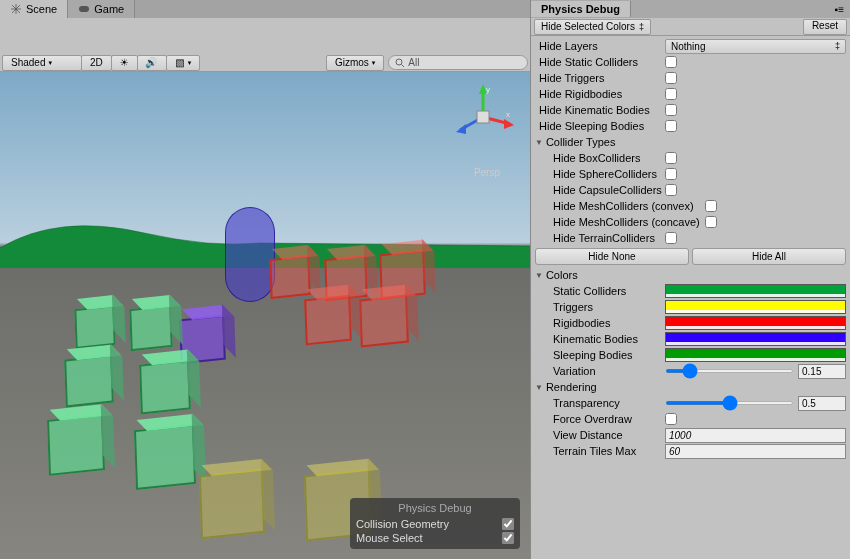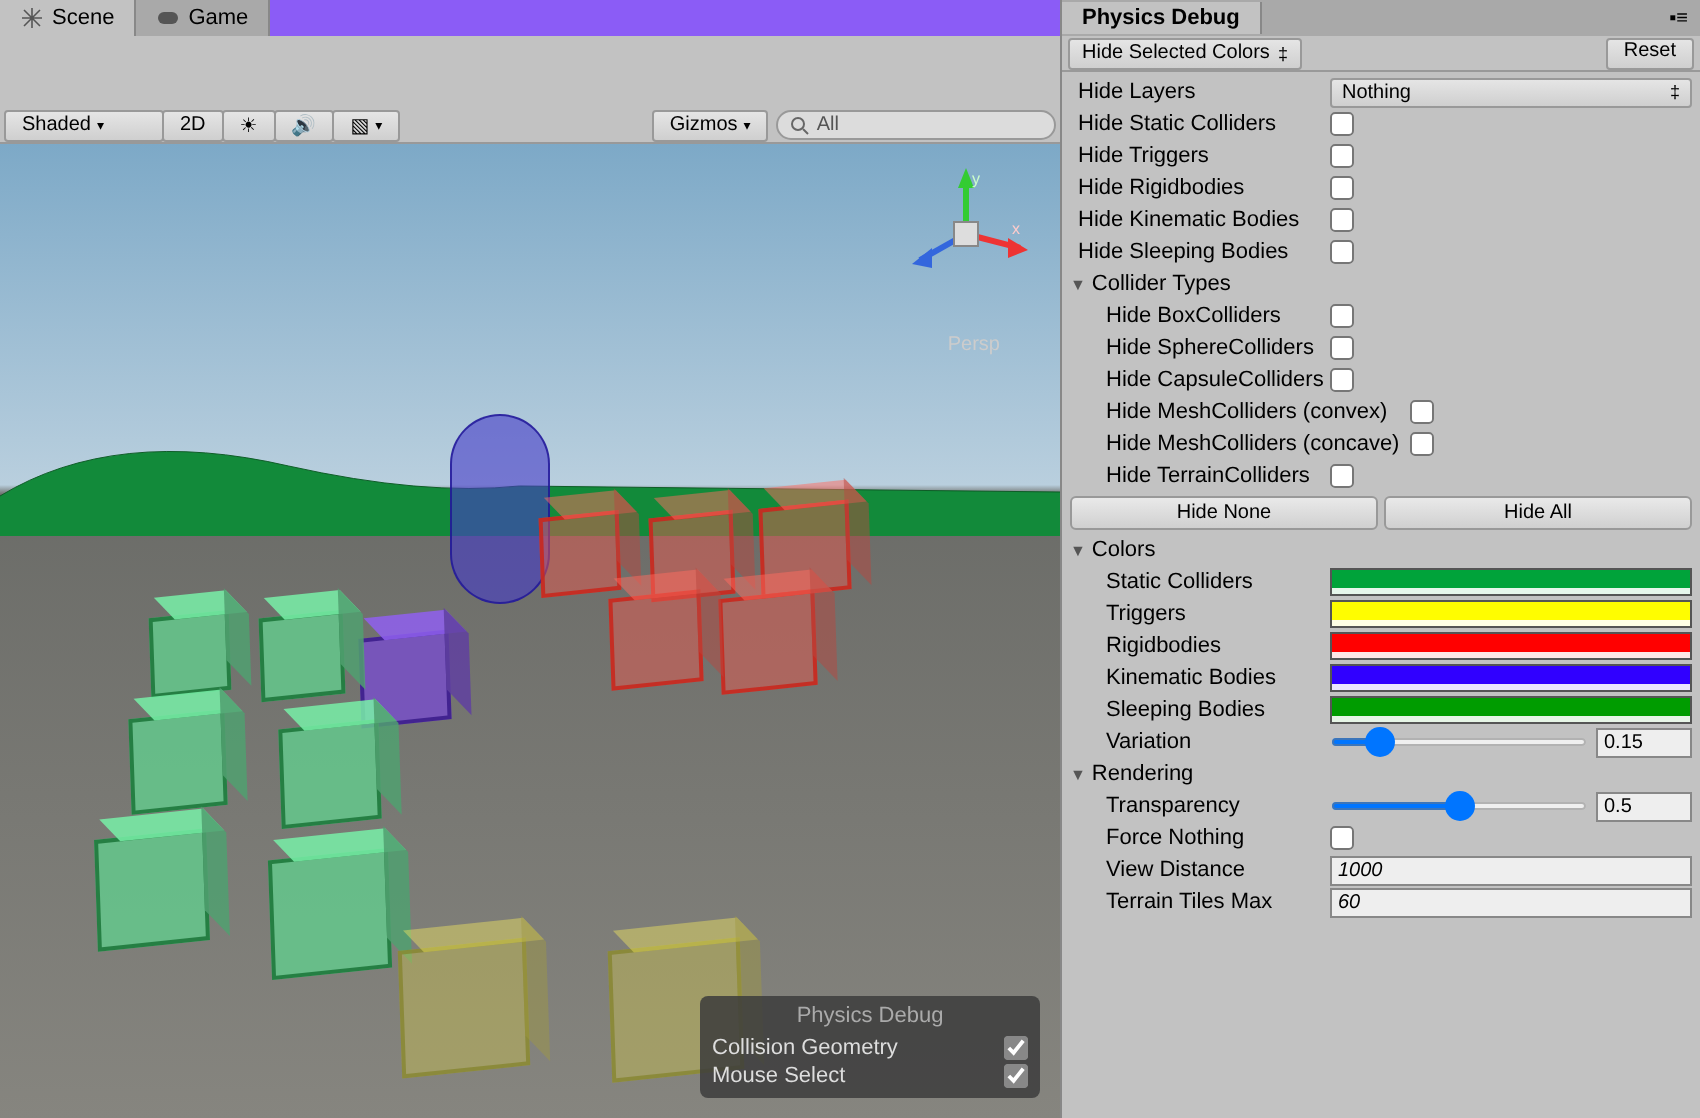--- a/index.html
+++ b/index.html
@@ -1,20 +1,20 @@
 <!DOCTYPE html>
 <html><head>
 <meta charset="utf-8">
 <style>
   * { box-sizing: border-box; margin: 0; padding: 0; }
   body { font-family: Arial, sans-serif; font-size: 11px; color: #000; background: #c2c2c2; width: 850px; height: 559px; overflow: hidden; }
   .root { display: flex; width: 100%; height: 100%; }
   .left { width: 551px; display: flex; flex-direction: column; border-right: 1px solid #888; }
   .right { flex: 1; display: flex; flex-direction: column; background: #c2c2c2; }
-  .tabs { display: flex; height: 18px; background: #8b5cf6; }
+  .tabs { display: flex; height: 18px; background: #a3a3a3; }
   .tab { display: flex; align-items: center; gap: 4px; padding: 2px 10px; background: #c2c2c2; border-right: 1px solid #888; font-size: 11px; cursor: pointer; }
   .tab.inactive { background: #a9a9a9; }
   .tab-icon { width: 12px; height: 12px; display: inline-block; }
   .toolbar { display: flex; align-items: center; height: 18px; background: #c2c2c2; border-bottom: 1px solid #999; padding: 0 2px; gap: 0; margin-top: 36px; }
   .tbtn { display: flex; align-items: center; justify-content: center; height: 16px; padding: 0 8px; background: linear-gradient(#e5e5e5,#cfcfcf); border: 1px solid #999; font-size: 10px; cursor: pointer; border-radius: 2px; }
   .tbtn.drop::after { content: "▾"; font-size: 7px; margin-left: 3px; }
   .tbtn + .tbtn { margin-left: -1px; }
   .search { flex: 1; margin-left: 4px; height: 15px; border-radius: 8px; background: #dcdcdc; border: 1px solid #999; display: flex; align-items: center; padding: 0 6px; }
   .search svg { width: 10px; height: 10px; margin-right: 3px; }
   .viewport { flex: 1; position: relative; background: linear-gradient(#7da9c7 0%, #b9cfde 35%, #6b6c68 36%, #86857f 100%); overflow: hidden; }
@@ -295,21 +295,21 @@
       <div class="prow">
           <div class="lbl indent">Transparency</div>
           <div class="ctrl">
             <div class="slider-row">
               <input type="range" min="0" max="1" step="0.01" value="0.5" style="">
               <input class="numfield" value="0.5" style="">
             </div>
           </div>
         </div>
       <div class="prow">
-          <div class="lbl indent">Force Nothing</div>
+          <div class="lbl indent">Force Overdraw</div>
           <div class="ctrl">
             <input type="checkbox" style="">
           </div>
         </div>
       <div class="prow">
           <div class="lbl indent">View Distance</div>
           <div class="ctrl">
             <input class="numfield wide" value="1000" style="">
           </div>
         </div>

